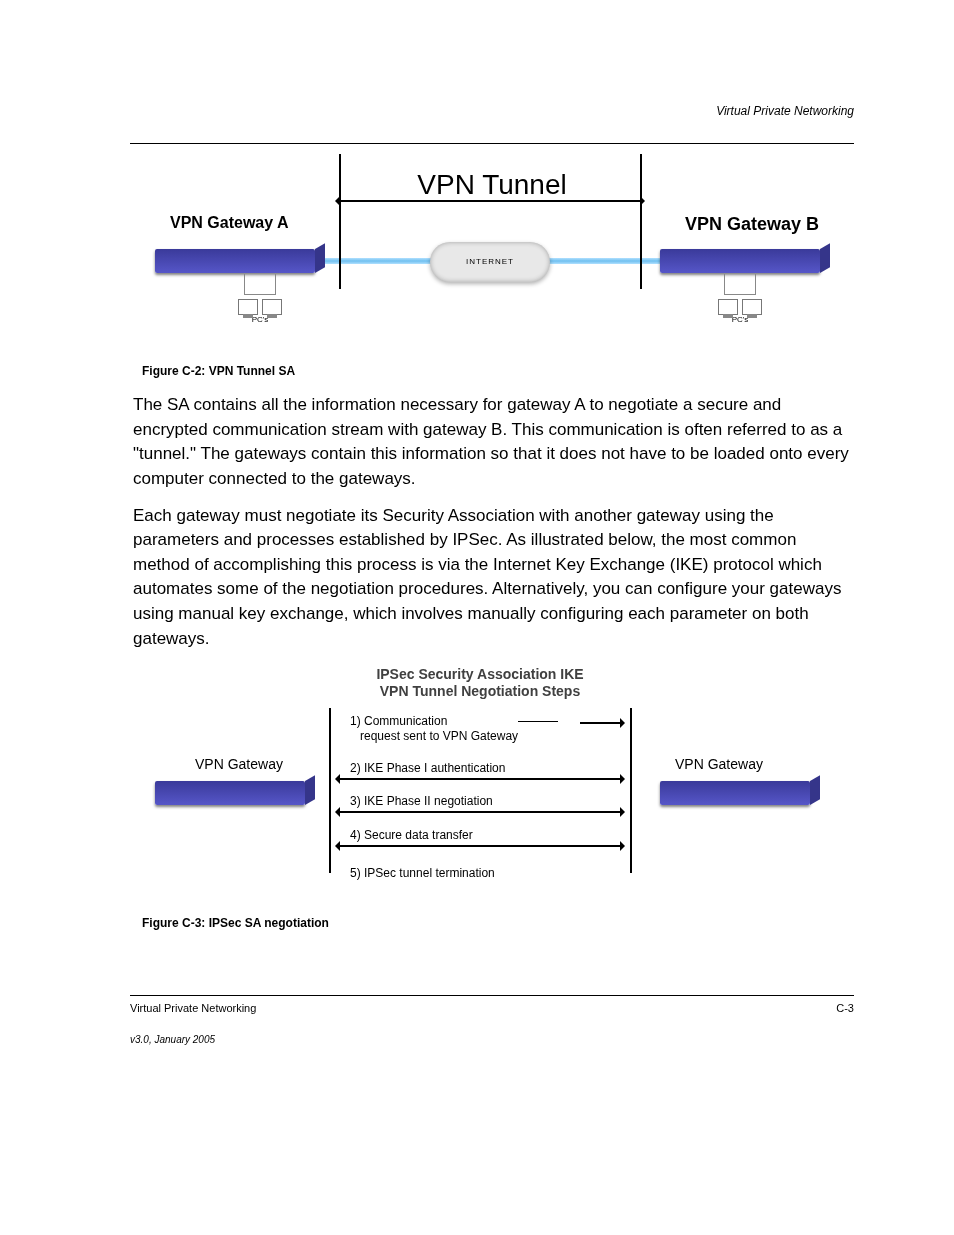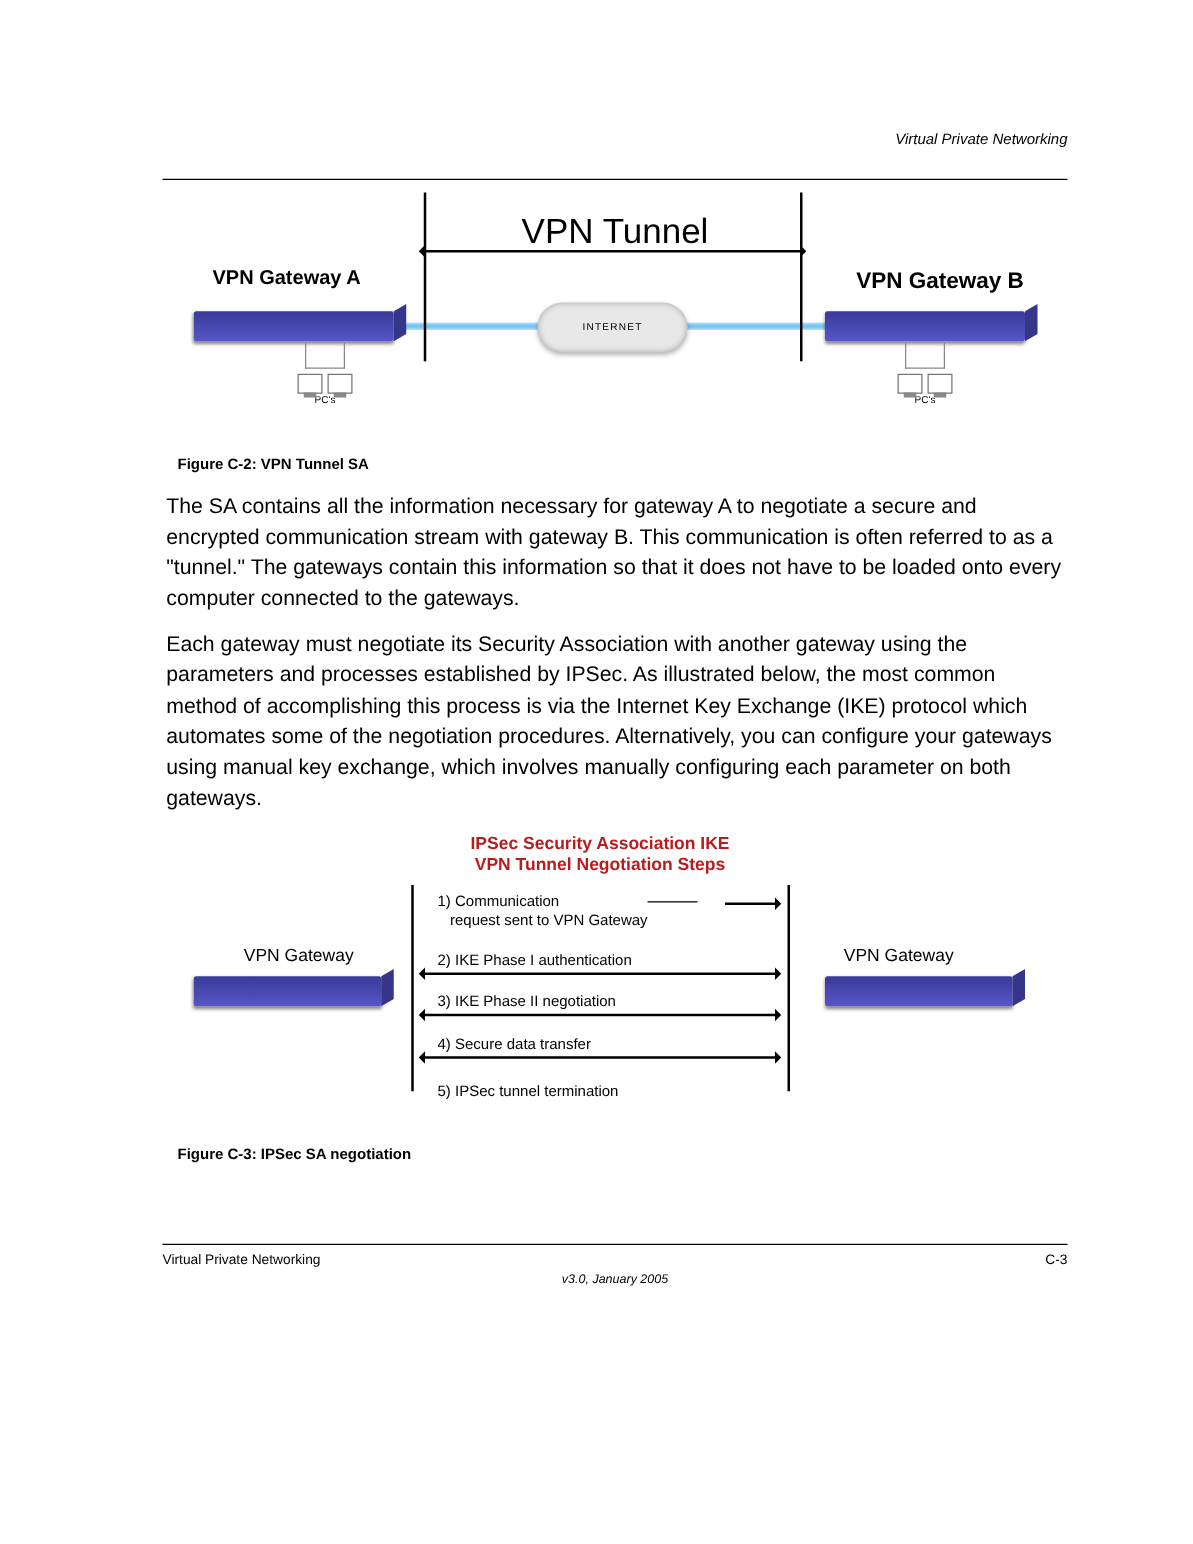--- a/index.html
+++ b/index.html
@@ -186,21 +186,21 @@
     margin: 15px 0 10px 0;
   }
   .figure2 .title {
     position: absolute;
     top: 0;
     left: 200px;
     width: 300px;
     text-align: center;
     font-size: 14px;
     font-weight: bold;
-    color: #b91c1c;
+    color: #404040;
     line-height: 1.2;
   }
   .figure2 .vlineL {
     position: absolute;
     left: 199px;
     top: 42px;
     width: 2px;
     height: 165px;
     background: #000;
   }
@@ -273,24 +273,24 @@
 
   .footer-line {
     border-top: 1px solid #000;
     margin-top: 20px;
     display: flex;
     justify-content: space-between;
     padding-top: 6px;
     font-size: 11px;
   }
   .footer-version {
-    text-align: center;
+    text-align: left;
     font-style: italic;
     font-size: 10px;
-    margin-top: 4px;
+    margin-top: 20px;
   }
 </style>
 </head>
 <body>
 
 <div class="page">
   <div class="header-right">Virtual Private Networking</div>
   <div class="header-line"></div>
 
   <div class="figure1">

